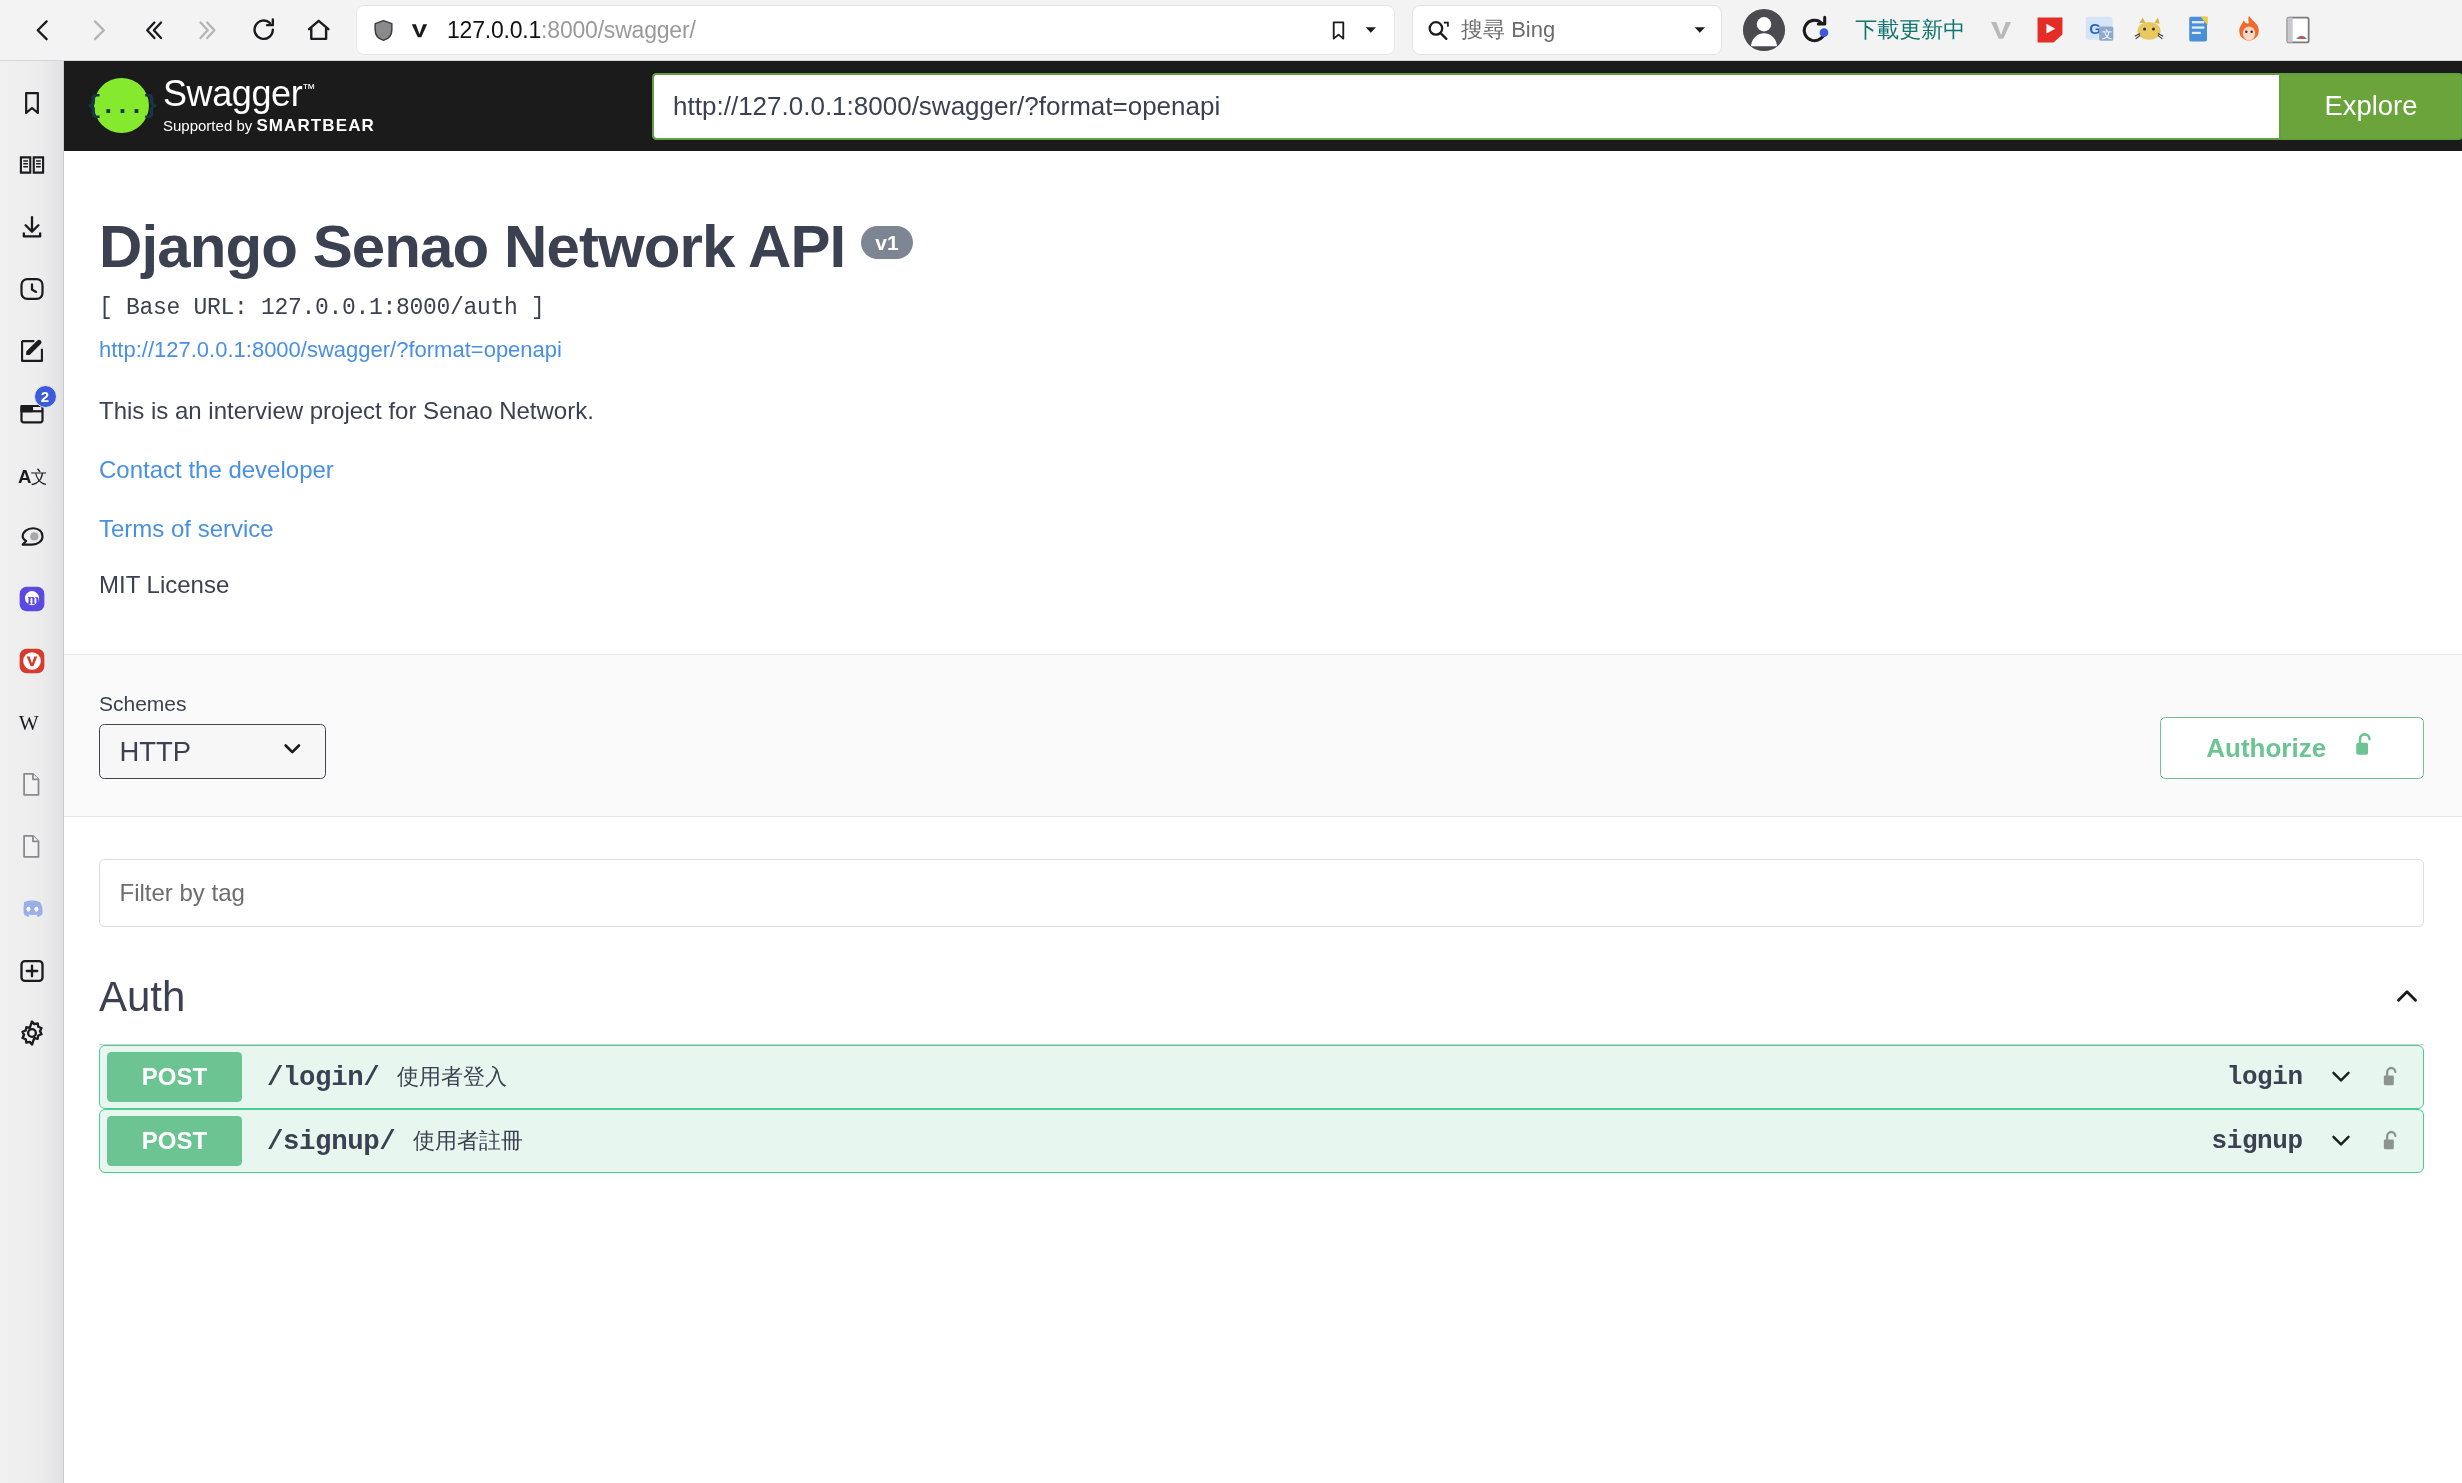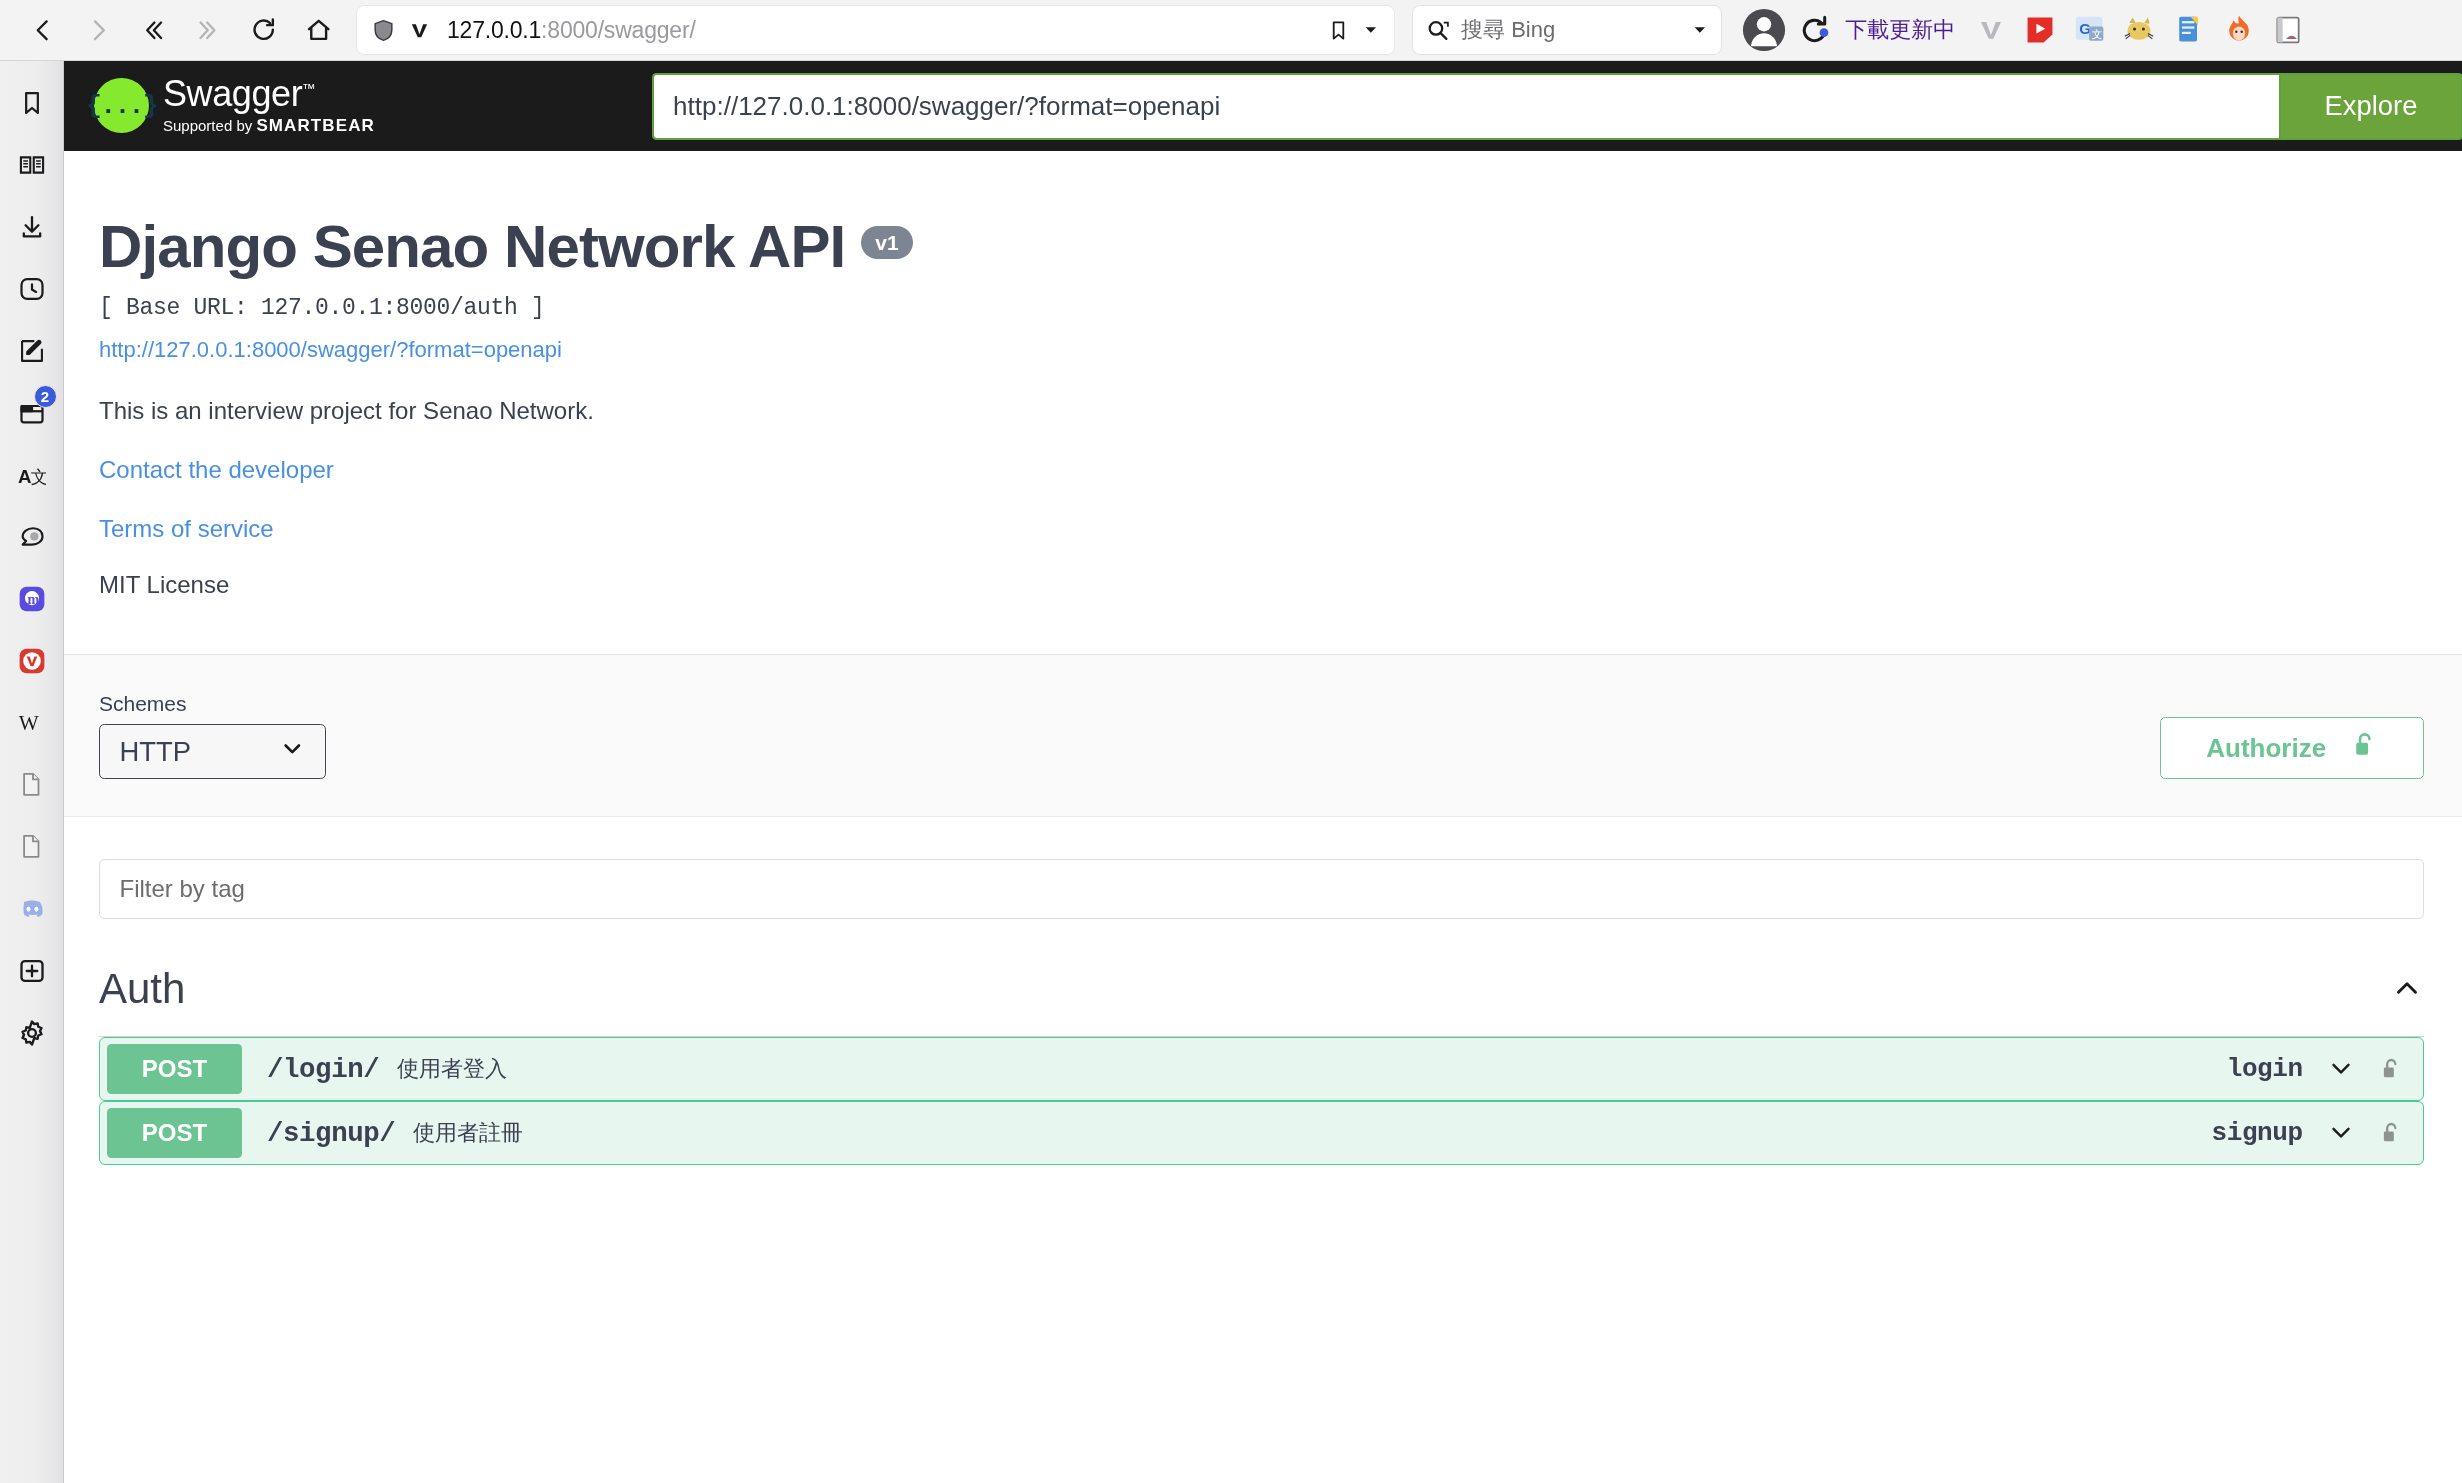--- a/index.html
+++ b/index.html
@@ -50,21 +50,21 @@
     margin-left: 19.5px;
     background: #ffffff;
     border-radius: 7px;
     display: flex; align-items: center;
     padding: 0 12.4px;
     box-shadow: 0 0 0 0.9px rgba(0,0,0,0.07);
   }
   #search-placeholder { font-size: 22px; color: #6c6c70; margin-left: 10.6px; }
 
   .tb-icon { flex: 0 0 auto; display: flex; align-items: center; justify-content: center; }
-  #status-text { font-size: 22px; color: #4c1d95; margin-left: 13px; white-space: nowrap; }
+  #status-text { font-size: 22px; color: #0f766e; margin-left: 23px; white-space: nowrap; }
 
   
   #sidepanel {
     position: absolute; top: 61px; left: 0;
     width: 64px; height: 1422px;
     background: linear-gradient(to right, #f0f0f1 0%, #ededee 60%, #e2e2e4 100%);
     border-right: 0.9px solid #c9c9cc;
     display: flex; flex-direction: column; align-items: center;
     padding-top: 17.7px;
   }
@@ -205,21 +205,21 @@
     gap: 25px;
     color: #6cc492; font-size: 26px; font-weight: 600;
     cursor: pointer;
   }
 
   #divider-2 { height: 0.9px; background: #e8e8e8; width: 100%; }
 
   
   #filter-wrap { padding: 42px 39px 0 35px; }
   #filter-input {
-    width: 100%; height: 60px;
+    width: 100%; height: 68px;
     border: 1.8px solid #d9dde3; border-radius: 5.3px;
     background: #fff;
     padding: 0 19.5px;
     font-size: 24px; color: #3b4151;
     font-family: "Liberation Sans", sans-serif;
     outline: none;
   }
   #filter-input::placeholder { color: #6d6d6d; }
 
   

